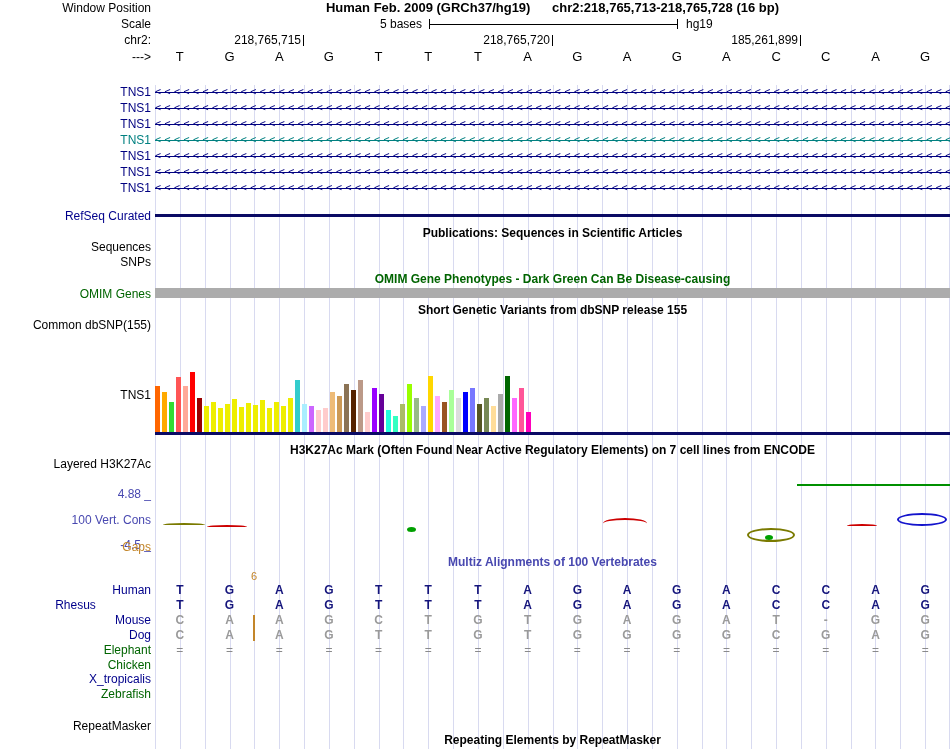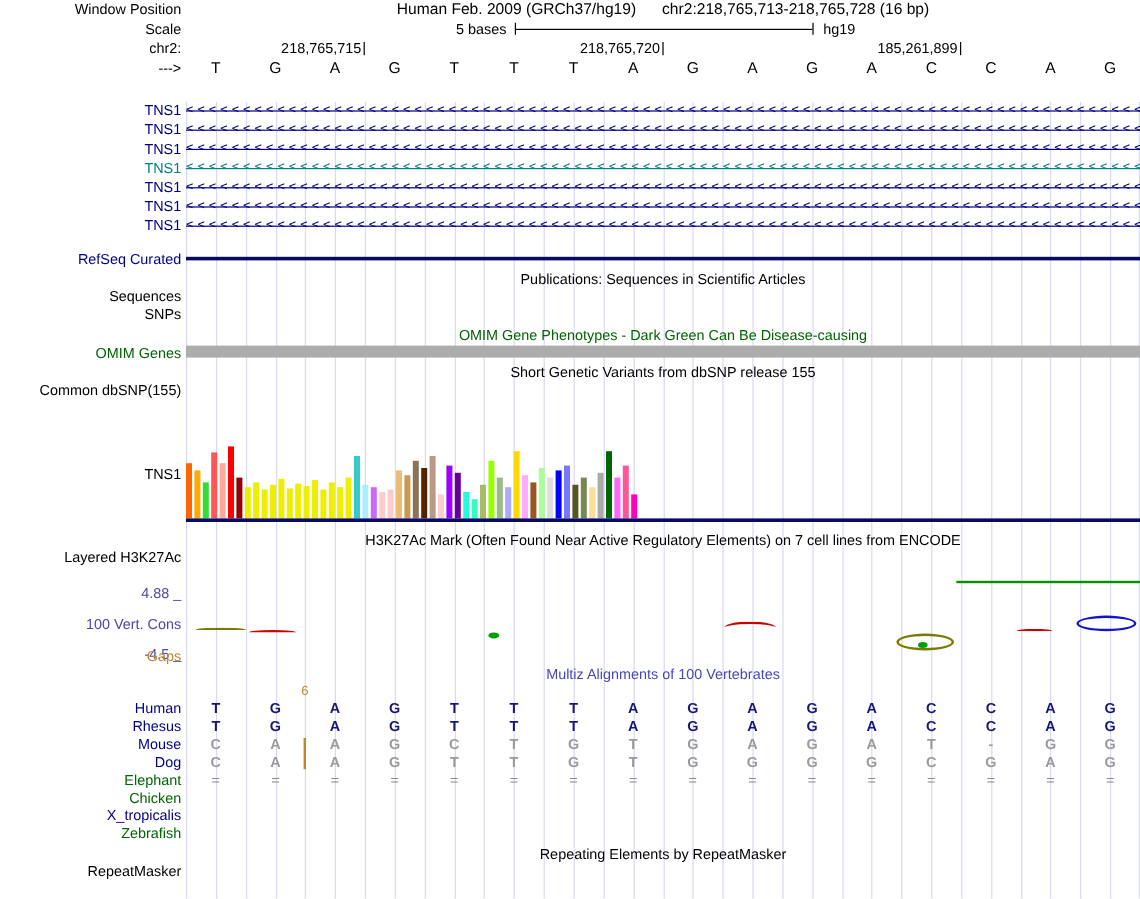--- a/index.html
+++ b/index.html
@@ -1,20 +1,20 @@
 <!DOCTYPE html>
 <html><head>
 <meta charset="utf-8">
 <style>
   html,body{margin:0;padding:0;background:#fff;}
   .browser{position:relative;width:950px;height:749px;background:#fff;overflow:hidden;
            font-family:"Liberation Sans",sans-serif;color:#000;}
   .browser div{box-sizing:border-box;}
   .lbl{position:absolute;left:0;width:151px;text-align:right;font-size:12px;line-height:14px;white-space:nowrap;}
-  .title{position:absolute;left:155px;width:795px;text-align:center;font-size:12px;line-height:14px;white-space:nowrap;}
+  .title{position:absolute;left:155px;width:795px;text-align:center;font-size:12px;line-height:14px;white-space:nowrap;font-weight:bold;}
   .navy{color:#00008B;}
   .green{color:#006400;}
   .consblue{color:#4848B0;}
   .orange{color:#C3862A;}
   .abs{position:absolute;}
   .scalebar{position:absolute;left:429px;top:19px;width:249px;height:10px;
             border-left:1px solid #000;border-right:1px solid #000;
             background:linear-gradient(#000,#000) center/100% 1px no-repeat;}
   .refline{position:absolute;left:155px;top:214px;width:795px;height:3px;background:#0A0A64;}
   .omimbar{position:absolute;left:155px;top:288px;width:795px;height:10px;background:#ACACAC;}
@@ -248,21 +248,21 @@
       <div style="position: absolute; left: 453.125px; top: 583px; width: 49.6875px; text-align: center; font-size: 12px; font-weight: bold; color: rgb(21, 21, 124);">T</div>
       <div style="position: absolute; left: 502.812px; top: 583px; width: 49.6875px; text-align: center; font-size: 12px; font-weight: bold; color: rgb(21, 21, 124);">A</div>
       <div style="position: absolute; left: 552.5px; top: 583px; width: 49.6875px; text-align: center; font-size: 12px; font-weight: bold; color: rgb(21, 21, 124);">G</div>
       <div style="position: absolute; left: 602.188px; top: 583px; width: 49.6875px; text-align: center; font-size: 12px; font-weight: bold; color: rgb(21, 21, 124);">A</div>
       <div style="position: absolute; left: 651.875px; top: 583px; width: 49.6875px; text-align: center; font-size: 12px; font-weight: bold; color: rgb(21, 21, 124);">G</div>
       <div style="position: absolute; left: 701.562px; top: 583px; width: 49.6875px; text-align: center; font-size: 12px; font-weight: bold; color: rgb(21, 21, 124);">A</div>
       <div style="position: absolute; left: 751.25px; top: 583px; width: 49.6875px; text-align: center; font-size: 12px; font-weight: bold; color: rgb(21, 21, 124);">C</div>
       <div style="position: absolute; left: 800.938px; top: 583px; width: 49.6875px; text-align: center; font-size: 12px; font-weight: bold; color: rgb(21, 21, 124);">C</div>
       <div style="position: absolute; left: 850.625px; top: 583px; width: 49.6875px; text-align: center; font-size: 12px; font-weight: bold; color: rgb(21, 21, 124);">A</div>
       <div style="position: absolute; left: 900.312px; top: 583px; width: 49.6875px; text-align: center; font-size: 12px; font-weight: bold; color: rgb(21, 21, 124);">G</div>
-      <div style="position: absolute; left: 0px; top: 598px; width: 151px; text-align: right; font-size: 12px; color: rgb(0, 0, 139);">Rhesus</div>
+      <div style="position: absolute; left: 0px; top: 598px; width: 151px; text-align: center; font-size: 12px; color: rgb(0, 0, 139);">Rhesus</div>
       <div style="position: absolute; left: 155px; top: 598px; width: 49.6875px; text-align: center; font-size: 12px; font-weight: bold; color: rgb(21, 21, 124);">T</div>
       <div style="position: absolute; left: 204.688px; top: 598px; width: 49.6875px; text-align: center; font-size: 12px; font-weight: bold; color: rgb(21, 21, 124);">G</div>
       <div style="position: absolute; left: 254.375px; top: 598px; width: 49.6875px; text-align: center; font-size: 12px; font-weight: bold; color: rgb(21, 21, 124);">A</div>
       <div style="position: absolute; left: 304.062px; top: 598px; width: 49.6875px; text-align: center; font-size: 12px; font-weight: bold; color: rgb(21, 21, 124);">G</div>
       <div style="position: absolute; left: 353.75px; top: 598px; width: 49.6875px; text-align: center; font-size: 12px; font-weight: bold; color: rgb(21, 21, 124);">T</div>
       <div style="position: absolute; left: 403.438px; top: 598px; width: 49.6875px; text-align: center; font-size: 12px; font-weight: bold; color: rgb(21, 21, 124);">T</div>
       <div style="position: absolute; left: 453.125px; top: 598px; width: 49.6875px; text-align: center; font-size: 12px; font-weight: bold; color: rgb(21, 21, 124);">T</div>
       <div style="position: absolute; left: 502.812px; top: 598px; width: 49.6875px; text-align: center; font-size: 12px; font-weight: bold; color: rgb(21, 21, 124);">A</div>
       <div style="position: absolute; left: 552.5px; top: 598px; width: 49.6875px; text-align: center; font-size: 12px; font-weight: bold; color: rgb(21, 21, 124);">G</div>
       <div style="position: absolute; left: 602.188px; top: 598px; width: 49.6875px; text-align: center; font-size: 12px; font-weight: bold; color: rgb(21, 21, 124);">A</div>
@@ -321,16 +321,16 @@
       <div style="position: absolute; left: 701.562px; top: 643px; width: 49.6875px; text-align: center; font-size: 12px; font-weight: normal; color: rgb(138, 138, 138);">=</div>
       <div style="position: absolute; left: 751.25px; top: 643px; width: 49.6875px; text-align: center; font-size: 12px; font-weight: normal; color: rgb(138, 138, 138);">=</div>
       <div style="position: absolute; left: 800.938px; top: 643px; width: 49.6875px; text-align: center; font-size: 12px; font-weight: normal; color: rgb(138, 138, 138);">=</div>
       <div style="position: absolute; left: 850.625px; top: 643px; width: 49.6875px; text-align: center; font-size: 12px; font-weight: normal; color: rgb(138, 138, 138);">=</div>
       <div style="position: absolute; left: 900.312px; top: 643px; width: 49.6875px; text-align: center; font-size: 12px; font-weight: normal; color: rgb(138, 138, 138);">=</div>
       <div style="position: absolute; left: 0px; top: 658px; width: 151px; text-align: right; font-size: 12px; color: rgb(0, 100, 0);">Chicken</div>
       <div style="position: absolute; left: 0px; top: 672px; width: 151px; text-align: right; font-size: 12px; color: rgb(0, 0, 139);">X_tropicalis</div>
       <div style="position: absolute; left: 0px; top: 687px; width: 151px; text-align: right; font-size: 12px; color: rgb(0, 100, 0);">Zebrafish</div>
     </div>
 
-  <div class="title" style="top:705px">Repeating Elements by RepeatMasker</div>
+  <div class="title" style="top:733px">Repeating Elements by RepeatMasker</div>
   <div class="lbl" style="top:719px">RepeatMasker</div>
 
 </div>
 
 </body></html>

